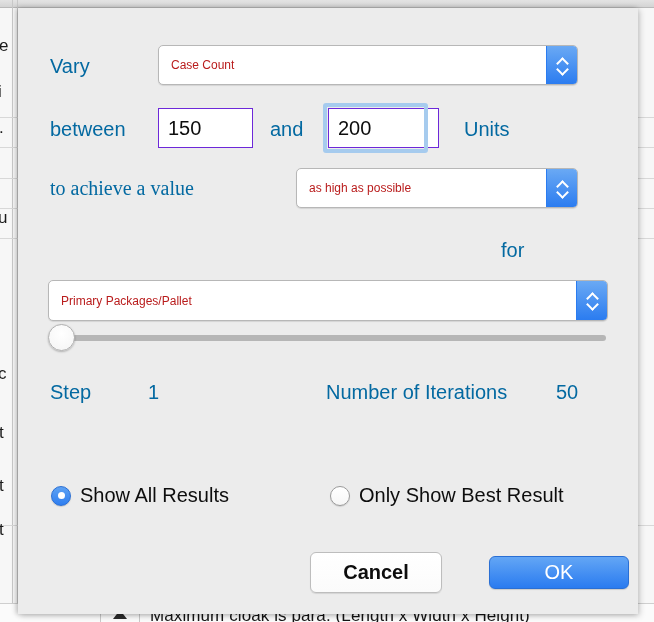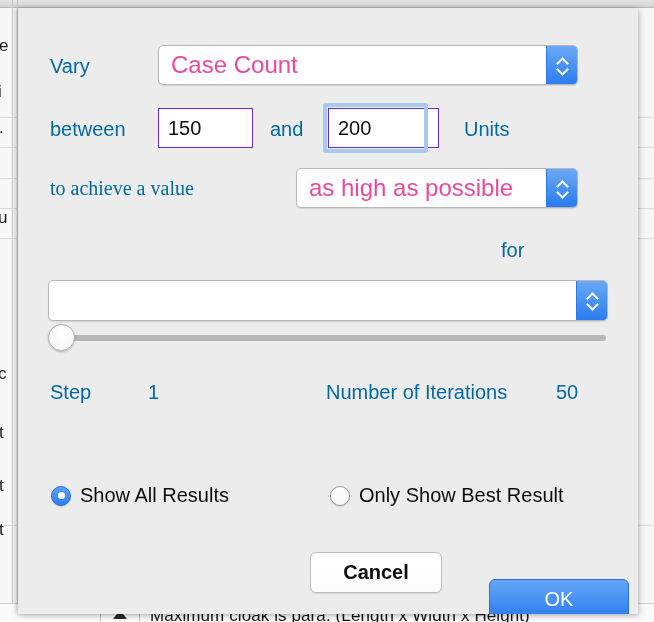--- a/index.html
+++ b/index.html
@@ -114,22 +114,22 @@
     border-radius: 5px;
     box-shadow: 0 1px 1px rgba(0,0,0,0.10);
     box-sizing: border-box;
     overflow: hidden;
   }
   .popup .ptext {
     position: absolute;
     left: 12px;
     top: 50%;
     transform: translateY(-50%);
-    font-size: 24px;
-    color: #ec4899;
+    font-size: 12px;
+    color: #b91c1c;
     white-space: nowrap;
   }
   .popup .pcap {
     position: absolute;
     right: 0; top: 0; bottom: 0;
     width: 30px;
     background: linear-gradient(#6aa9f4, #2b7cf0);
     border-left: 1px solid #2b7cf0;
     display: flex;
     flex-direction: column;
@@ -328,20 +328,21 @@
     <span class="ptext">as high as possible</span>
     <span class="pcap">
       <span class="chev up"></span>
       <span class="chev down"></span>
     </span>
   </div>
 
   <div class="lbl" style="left:483px; top:231px;">for</div>
 
   <div class="popup" style="left:30px; top:272px; width:560px; height:41px;">
+    <span class="ptext">Primary Packages/Pallet</span>
     <span class="pcap">
       <span class="chev up"></span>
       <span class="chev down"></span>
     </span>
   </div>
 
   <div class="slider-track" style="left:33px; top:327px; width:555px;"></div>
   <div class="slider-thumb" style="left:30px; top:316px;"></div>
 
   <div class="lbl" style="left:32px; top:373px;">Step</div>
@@ -353,15 +354,15 @@
     <span class="radio on"></span>
     <span class="radio-label">Show All Results</span>
   </div>
 
   <div class="radio-wrap" style="left:312px; top:476px;">
     <span class="radio off"></span>
     <span class="radio-label">Only Show Best Result</span>
   </div>
 
   <div class="pbtn plain" style="left:292px; top:544px; width:132px; height:41px;font-weight:bold;">Cancel</div>
-  <div class="pbtn primary" style="left:471px; top:571px; width:140px; height:41px;">OK</div>
+  <div class="pbtn primary" style="left:471px; top:548px; width:140px; height:33px;">OK</div>
 
 </div>
 
 </body></html>

